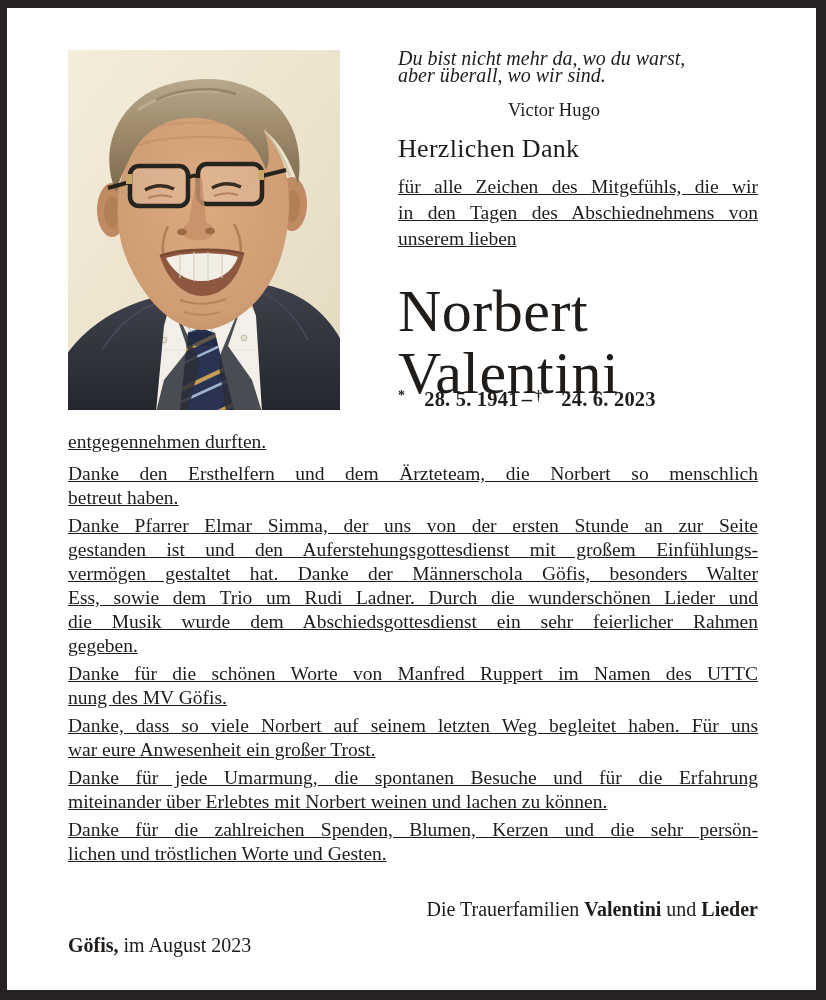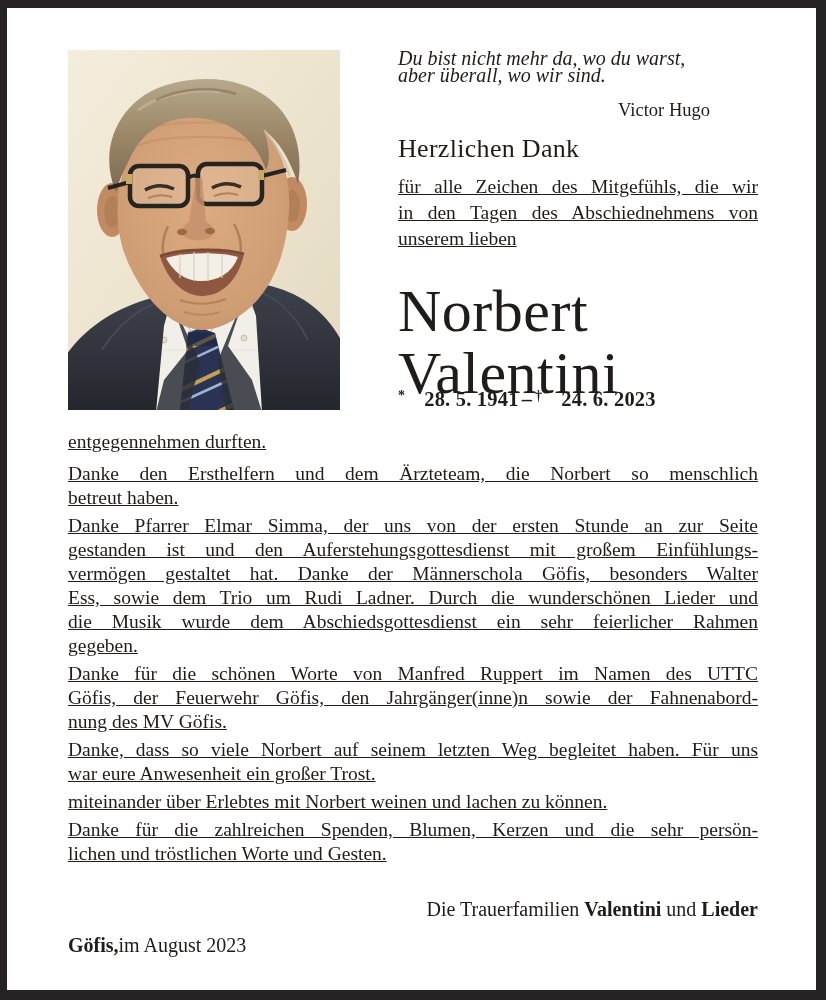--- a/index.html
+++ b/index.html
@@ -14,41 +14,41 @@
     border-width:8px 10px 10px 7px;
     pointer-events:none; z-index:10;
   }
   .photo { position:absolute; left:68px; top:50px; width:272px; height:360px; }
 
   
   .right-col { position:absolute; left:398px; top:46px; width:360px; height:390px; }
   .quote-line { position:absolute; left:0; width:312px; font-style:italic; font-size:20px; line-height:25px; white-space:nowrap; }
   .q1 { top:0; }
   .q2 { top:17px; }
-  .attribution { position:absolute; top:54px; left:0; width:312px; text-align:right; font-size:18.5px; }
+  .attribution { position:absolute; top:54px; left:0; width:312px; text-align:center; font-size:18.5px; }
   .heading { position:absolute; top:88px; left:0; font-size:26px; letter-spacing:0.3px; }
   .lead { position:absolute; top:128px; left:0; width:360px; font-size:19.5px; }
   .lead .tline { height:26px; line-height:26px; }
   .name { position:absolute; top:210px; left:0; font-size:60px; line-height:62px; letter-spacing:0.5px;margin-top:24px; }
   .dates { position:absolute; top:342px; left:0; font-weight:bold; font-size:20.5px; letter-spacing:0.2px; }
   .dates .sym { font-size:14px; vertical-align:6px; }
   .dates .sep { margin:0 3px; }
   .dates .d { margin-left:19px; }
 
   
   .bodytext { position:absolute; left:68px; top:430px; width:690px; font-size:19.5px; }
   .tline { height:24px; line-height:24px; overflow:hidden;text-decoration:underline; }
   .jline { text-align:justify; text-align-last:justify; }
   .intro { margin-bottom:8px; }
   .para { margin-bottom:4px; }
 
   .signature { position:absolute; left:68px; top:898px; width:690px; text-align:right; font-size:20px; }
   .signature .fam { font-weight:bold; }
   .dateline { position:absolute; left:68px; top:934px; font-size:20px; }
-  .dateline .place { font-weight:bold; }
+  .dateline .place { font-weight:bold; margin-right:5px; }
 </style>
 </head>
 <body>
 
 <div class="page">
   <div class="frame"></div>
 
   <svg class="photo" viewBox="0 0 272 360" width="272" height="360" xmlns="http://www.w3.org/2000/svg">
     <defs>
       <linearGradient id="bgGrad" x1="0" y1="0" x2="1" y2="1">
@@ -182,28 +182,28 @@
         <div class="para">
           <div class="tline jline">Danke Pfarrer Elmar Simma, der uns von der ersten Stunde an zur Seite</div>
           <div class="tline jline">gestanden ist und den Auferstehungsgottesdienst mit großem Einfühlungs-</div>
           <div class="tline jline">vermögen gestaltet hat. Danke der Männerschola Göfis, besonders Walter</div>
           <div class="tline jline">Ess, sowie dem Trio um Rudi Ladner. Durch die wunderschönen Lieder und</div>
           <div class="tline jline">die Musik wurde dem Abschiedsgottesdienst ein sehr feierlicher Rahmen</div>
           <div class="tline">gegeben.</div>
         </div>
         <div class="para">
           <div class="tline jline">Danke für die schönen Worte von Manfred Ruppert im Namen des UTTC</div>
-          <div class="tline jline">Göfis, der Feuerwehr Göfis, den Jahrgänger(inne)n sowie der Fahnenabord-</div>
           <div class="tline">nung des MV Göfis.</div>
         </div>
         <div class="para">
           <div class="tline jline">Danke, dass so viele Norbert auf seinem letzten Weg begleitet haben. Für uns</div>
           <div class="tline">war eure Anwesenheit ein großer Trost.</div>
         </div>
         <div class="para">
+          <div class="tline jline">Danke für jede Umarmung, die spontanen Besuche und für die Erfahrung</div>
           <div class="tline">miteinander über Erlebtes mit Norbert weinen und lachen zu können.</div>
         </div>
         <div class="para">
           <div class="tline jline">Danke für die zahlreichen Spenden, Blumen, Kerzen und die sehr persön-</div>
           <div class="tline">lichen und tröstlichen Worte und Gesten.</div>
         </div>
       </div>
   </div>
 
   <div class="signature"><span>Die Trauerfamilien</span> <span class="fam">Valentini</span> <span>und</span> <span class="fam">Lieder</span></div>

